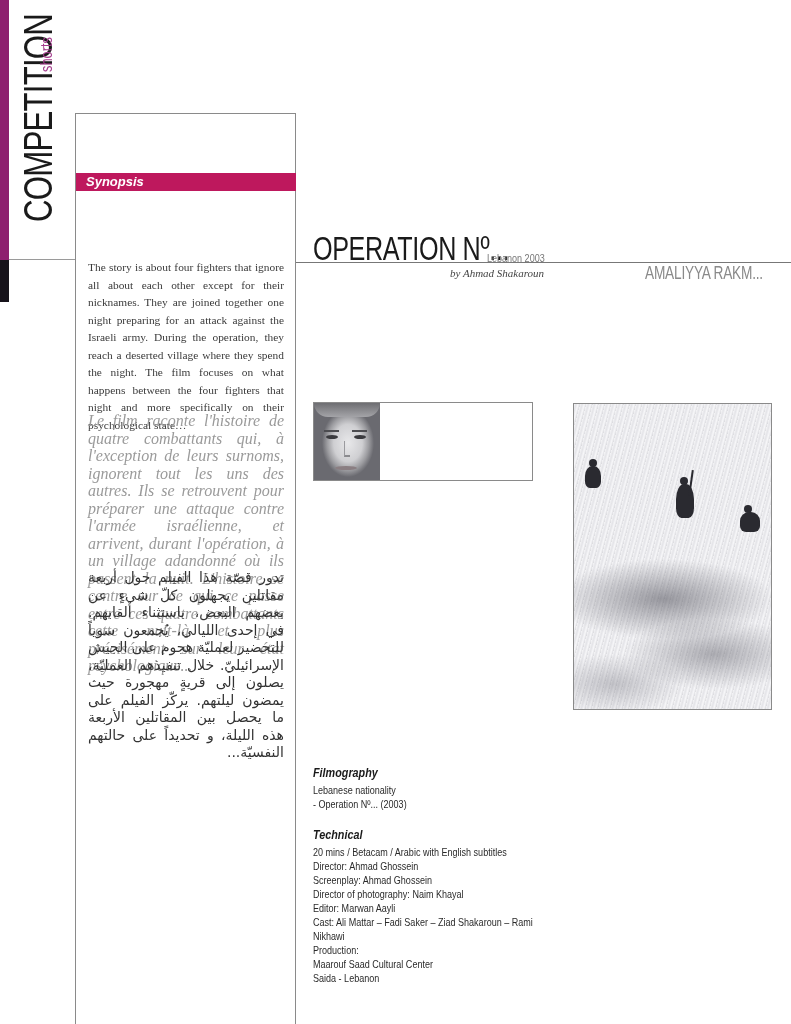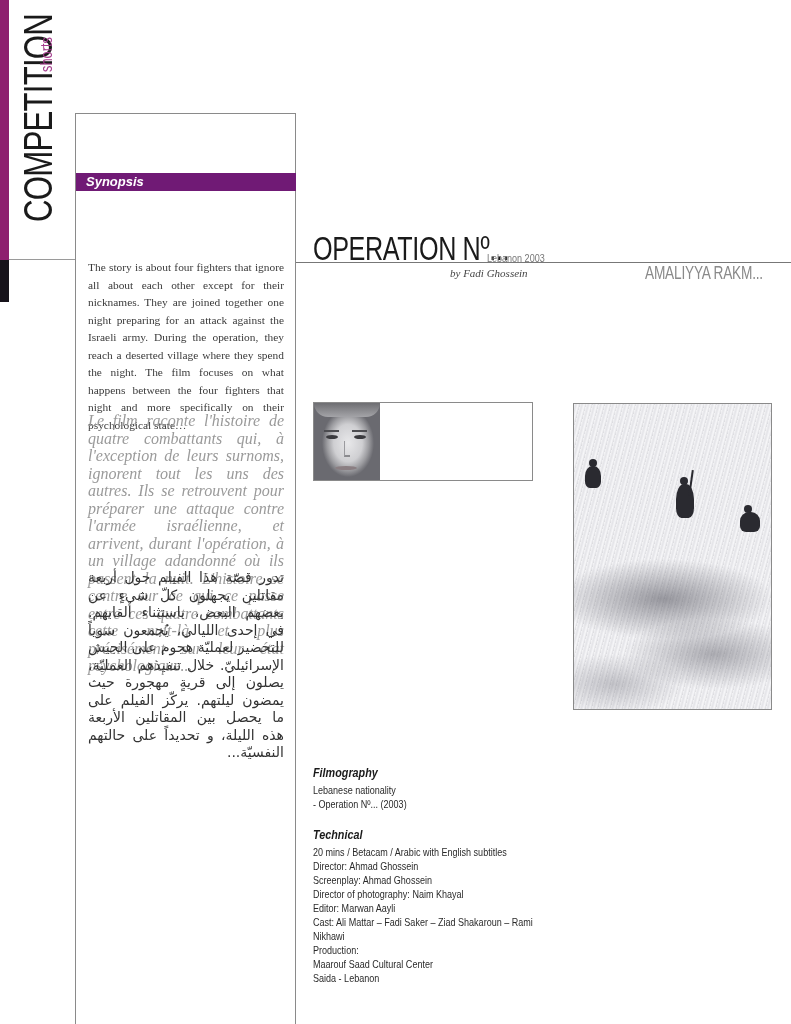--- a/index.html
+++ b/index.html
@@ -11,21 +11,21 @@
     .side-bar-dark { position: absolute; left: 0; top: 260px; width: 9px; height: 42px; background: #17131b; }
     .side-rule { position: absolute; left: 9px; top: 259px; width: 66px; height: 1px; background: #9a9a9a; }
 
     
     .vertical-title { position: absolute; left: 18px; top: 222px; transform-origin: 0 0; transform: rotate(-90deg); white-space: nowrap; }
     .vertical-title .main { font-family: "Liberation Sans", sans-serif; font-size: 40px; color: #1a1a1a; letter-spacing: -1px; transform: scaleX(0.78); transform-origin: left bottom; display: inline-block; line-height: 40px; }
     .vertical-title .sub { position: absolute; left: 150px; top: 20px; font-size: 16px; color: #a33a8c; transform: scaleX(0.8); transform-origin: left top; display: inline-block; }
 
     
     .synopsis-col { position: absolute; left: 75px; top: 113px; width: 221px; height: 920px; border: 1px solid #8a8a8a; border-bottom: none; background: #fff; }
-    .synopsis-header { position: absolute; left: 0; top: 59px; width: 220px; height: 18px; background: #701a75; }
+    .synopsis-header { position: absolute; left: 0; top: 59px; width: 220px; height: 18px; background: #be185d; }
     .synopsis-header span { position: absolute; left: 10px; top: 1px; font-size: 13px; font-weight: bold; font-style: italic; color: #ffffff; }
     .syn-en { position: absolute; left: 12px; top: 145px; width: 196px; font-family: "Liberation Serif", serif; font-size: 11.4px; line-height: 17.5px; color: #3a3a3a; text-align: justify; }
     .syn-fr { position: absolute; left: 12px; top: 298px; width: 196px; font-family: "Liberation Serif", serif; font-style: italic; font-size: 16px; line-height: 17.5px; color: #9a9a9a; text-align: justify; }
     .syn-ar { position: absolute; left: 12px; top: 455px; width: 196px; font-family: "DejaVu Sans", sans-serif; font-size: 14px; line-height: 17.5px; color: #333; direction: rtl; text-align: justify; }
 
     
     .title-rule { position: absolute; left: 296px; top: 262px; width: 495px; height: 1px; background: #777; }
     .film-title { position: absolute; left: 313px; top: 232px; white-space: nowrap; }
     .film-title .t { display: inline-block; font-size: 34px; color: #1a1a1a; transform: scaleX(0.74); transform-origin: left bottom; letter-spacing: -0.5px; line-height: 32px; }
     .film-meta { position: absolute; left: 487px; top: 252px; font-size: 11px; color: #777; transform: scaleX(0.82); transform-origin: left top; white-space: nowrap; }
@@ -83,21 +83,21 @@
   <p class="syn-en">The story is about four fighters that ignore all about each other except for their nicknames. They are joined together one night preparing for an attack against the Israeli army.  During the operation, they reach a deserted village where they spend the night.  The film focuses on what happens between the four fighters that night and more specifically on their psychological state…</p>
   <p class="syn-fr">Le film raconte l'histoire de quatre combattants qui, à l'exception de leurs surnoms, ignorent tout les uns des autres.  Ils se retrouvent pour préparer une attaque contre l'armée israélienne, et arrivent, durant l'opération, à un village adandonné où ils passent la nuit. L'histoire se centre sur ce qui ce passe entre ces quatre combattants cette nuit-là et plus précisément sur leur état psychologique...</p>
   <p class="syn-ar">تدور قصّة هذا الفيلم حول أربعة مقاتلين يجهلون كلّ شيءٍ عن بعضهم البعض، باستثناء ألقابهم.  في إحدى الليالي، يُجمعون سوياً للتحضير لعمليّة هجوم على الجيش الإسرائيليّ.  خلال تنفيذهم العمليّة، يصلون إلى قريةٍ مهجورة حيث يمضون ليلتهم. يركّز الفيلم على ما يحصل بين المقاتلين الأربعة هذه الليلة، و تحديداً على حالتهم النفسيّة...</p>
 </div>
 
 <div class="title-rule"></div>
 <div class="film-title">
   <span class="t">OPERATION Nº...</span>
 </div>
 <div class="film-meta">Lebanon 2003</div>
-<div class="film-director">by Fadi Ghossein</div>
+<div class="film-director">by Ahmad Shakaroun</div>
 <div class="film-alt-title">AMALIYYA RAKM...</div>
 
 <div class="director-box">
   <div class="director-face">
     <div class="hair"></div>
     <div class="brow l"></div>
       <div class="brow r"></div>
     <div class="eye l"></div>
       <div class="eye r"></div>
     <div class="nose"></div>

